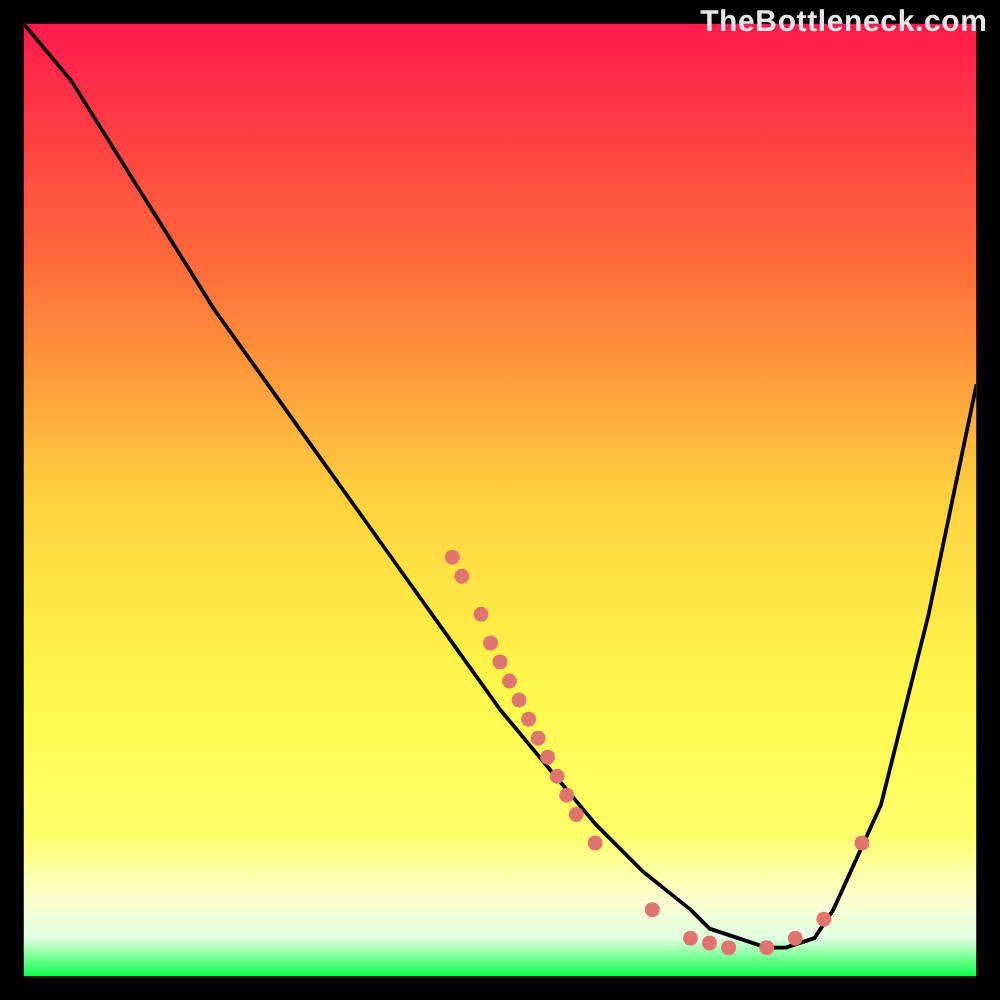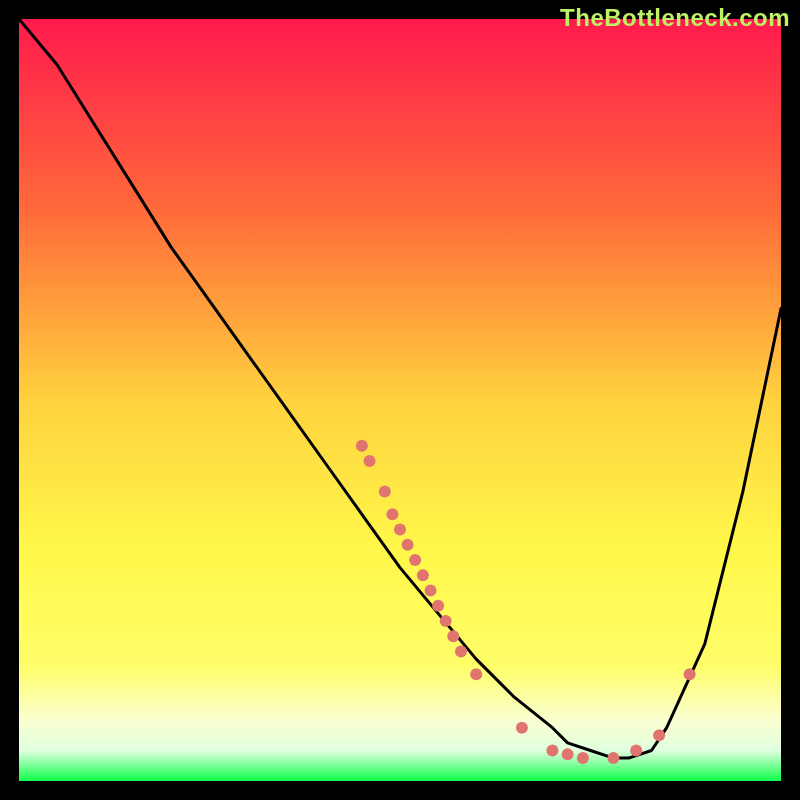--- a/index.html
+++ b/index.html
@@ -14,21 +14,21 @@
   .frame {
     position: relative;
     width: 800px;
     height: 800px;
     background: #000000;
   }
   .watermark {
     position: absolute;
     top: 4px;
     right: 10px;
-    color: #bef264;
+    color: #e5e5e5;
     font-size: 24px;
     font-weight: bold;
     letter-spacing: 0.5px;
     z-index: 10;
   }
   .plot {
     position: absolute;
     left: 19px;
     top: 19px;
     width: 762px;

